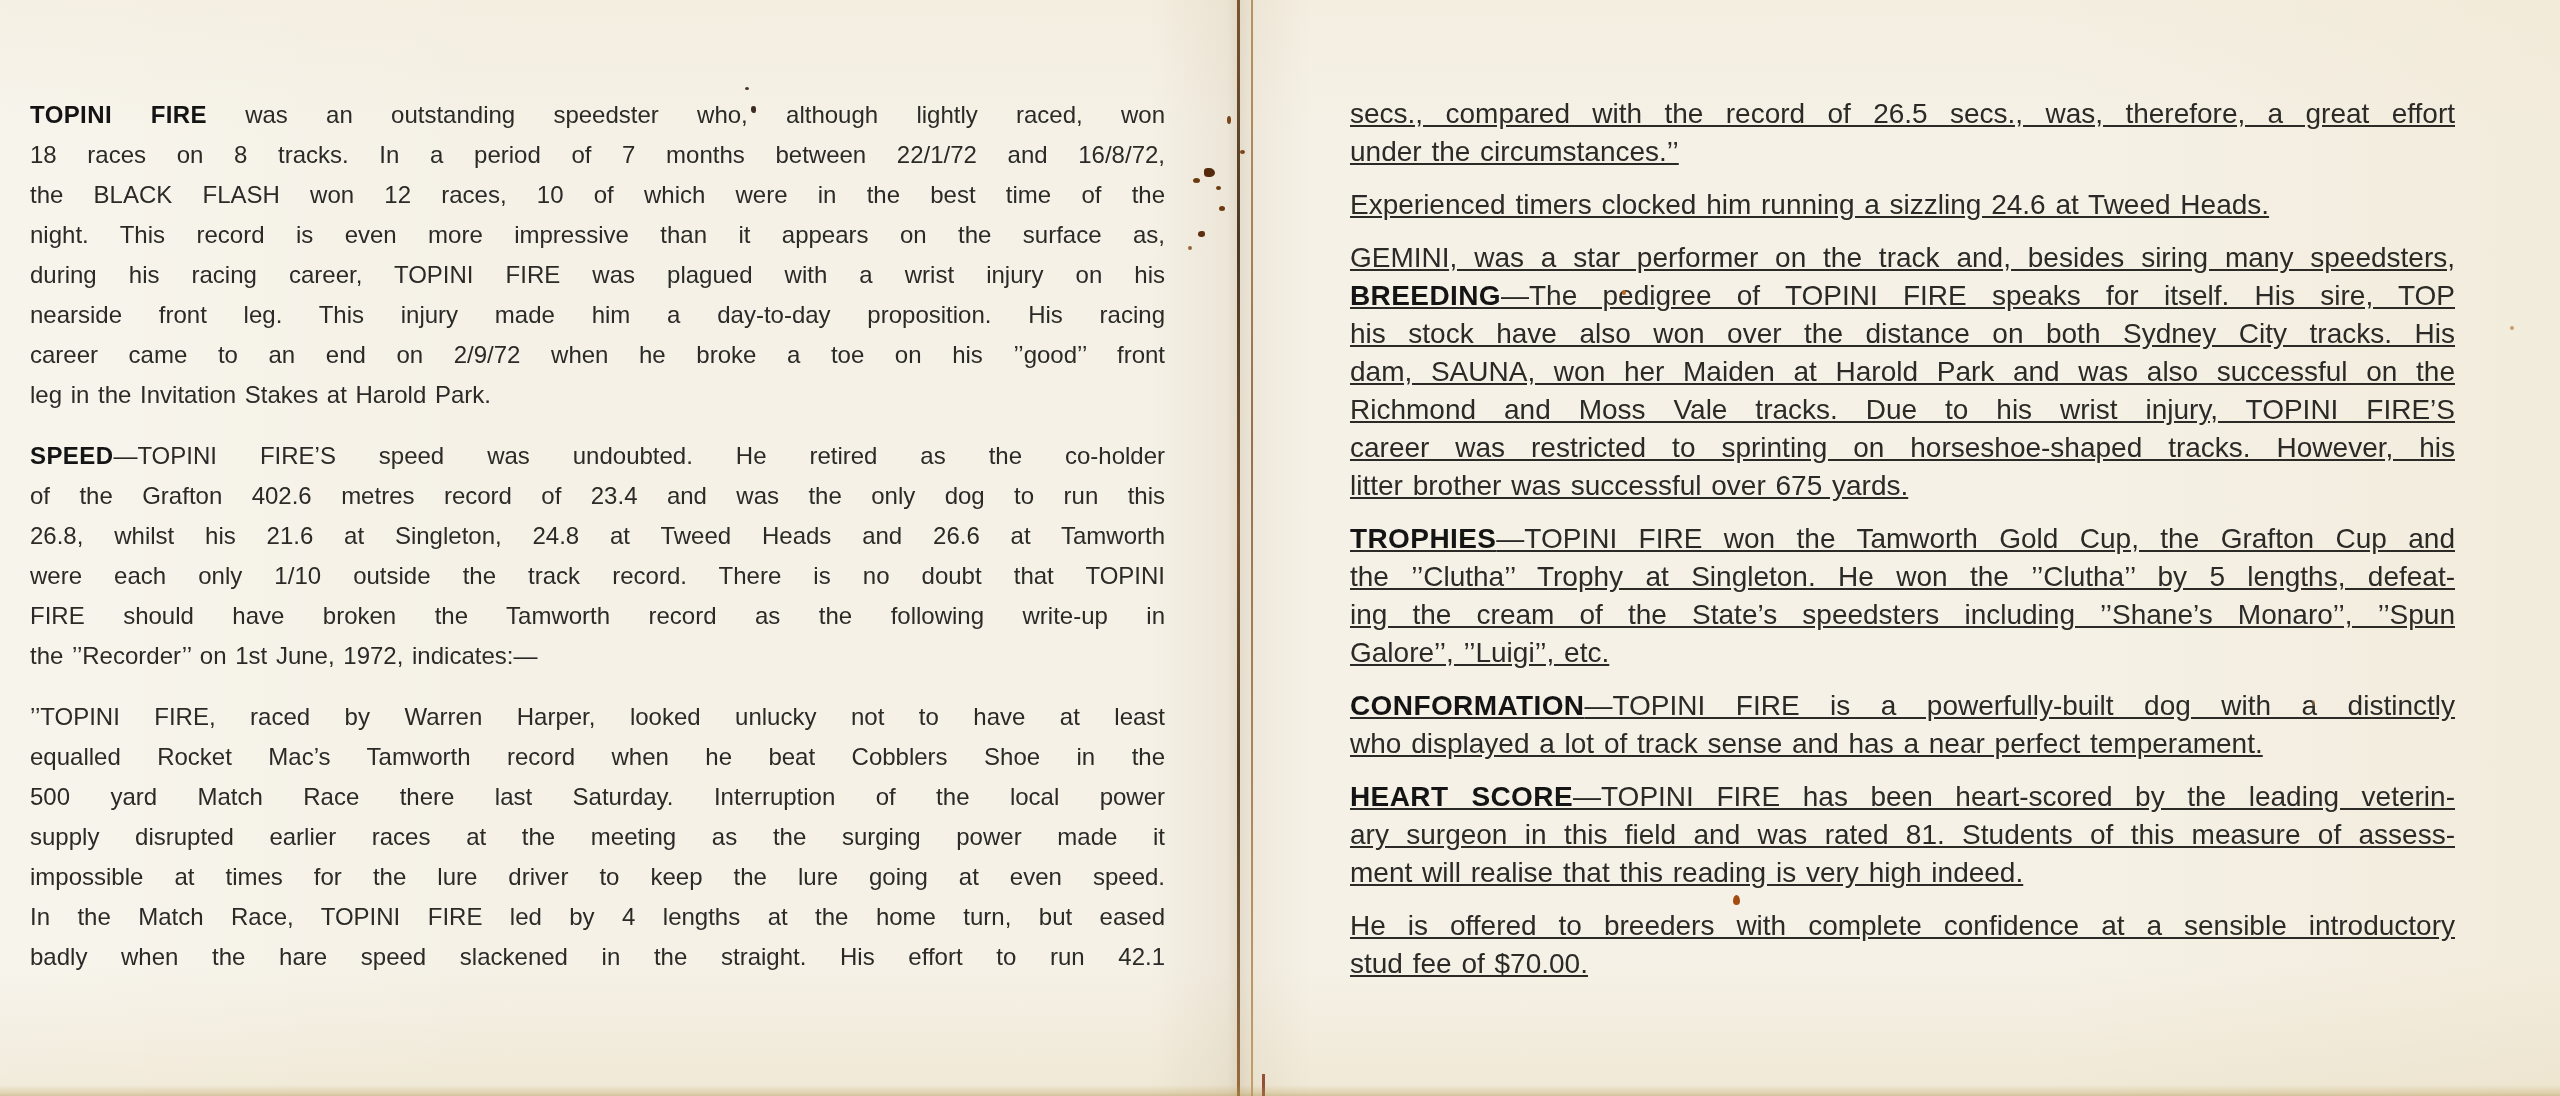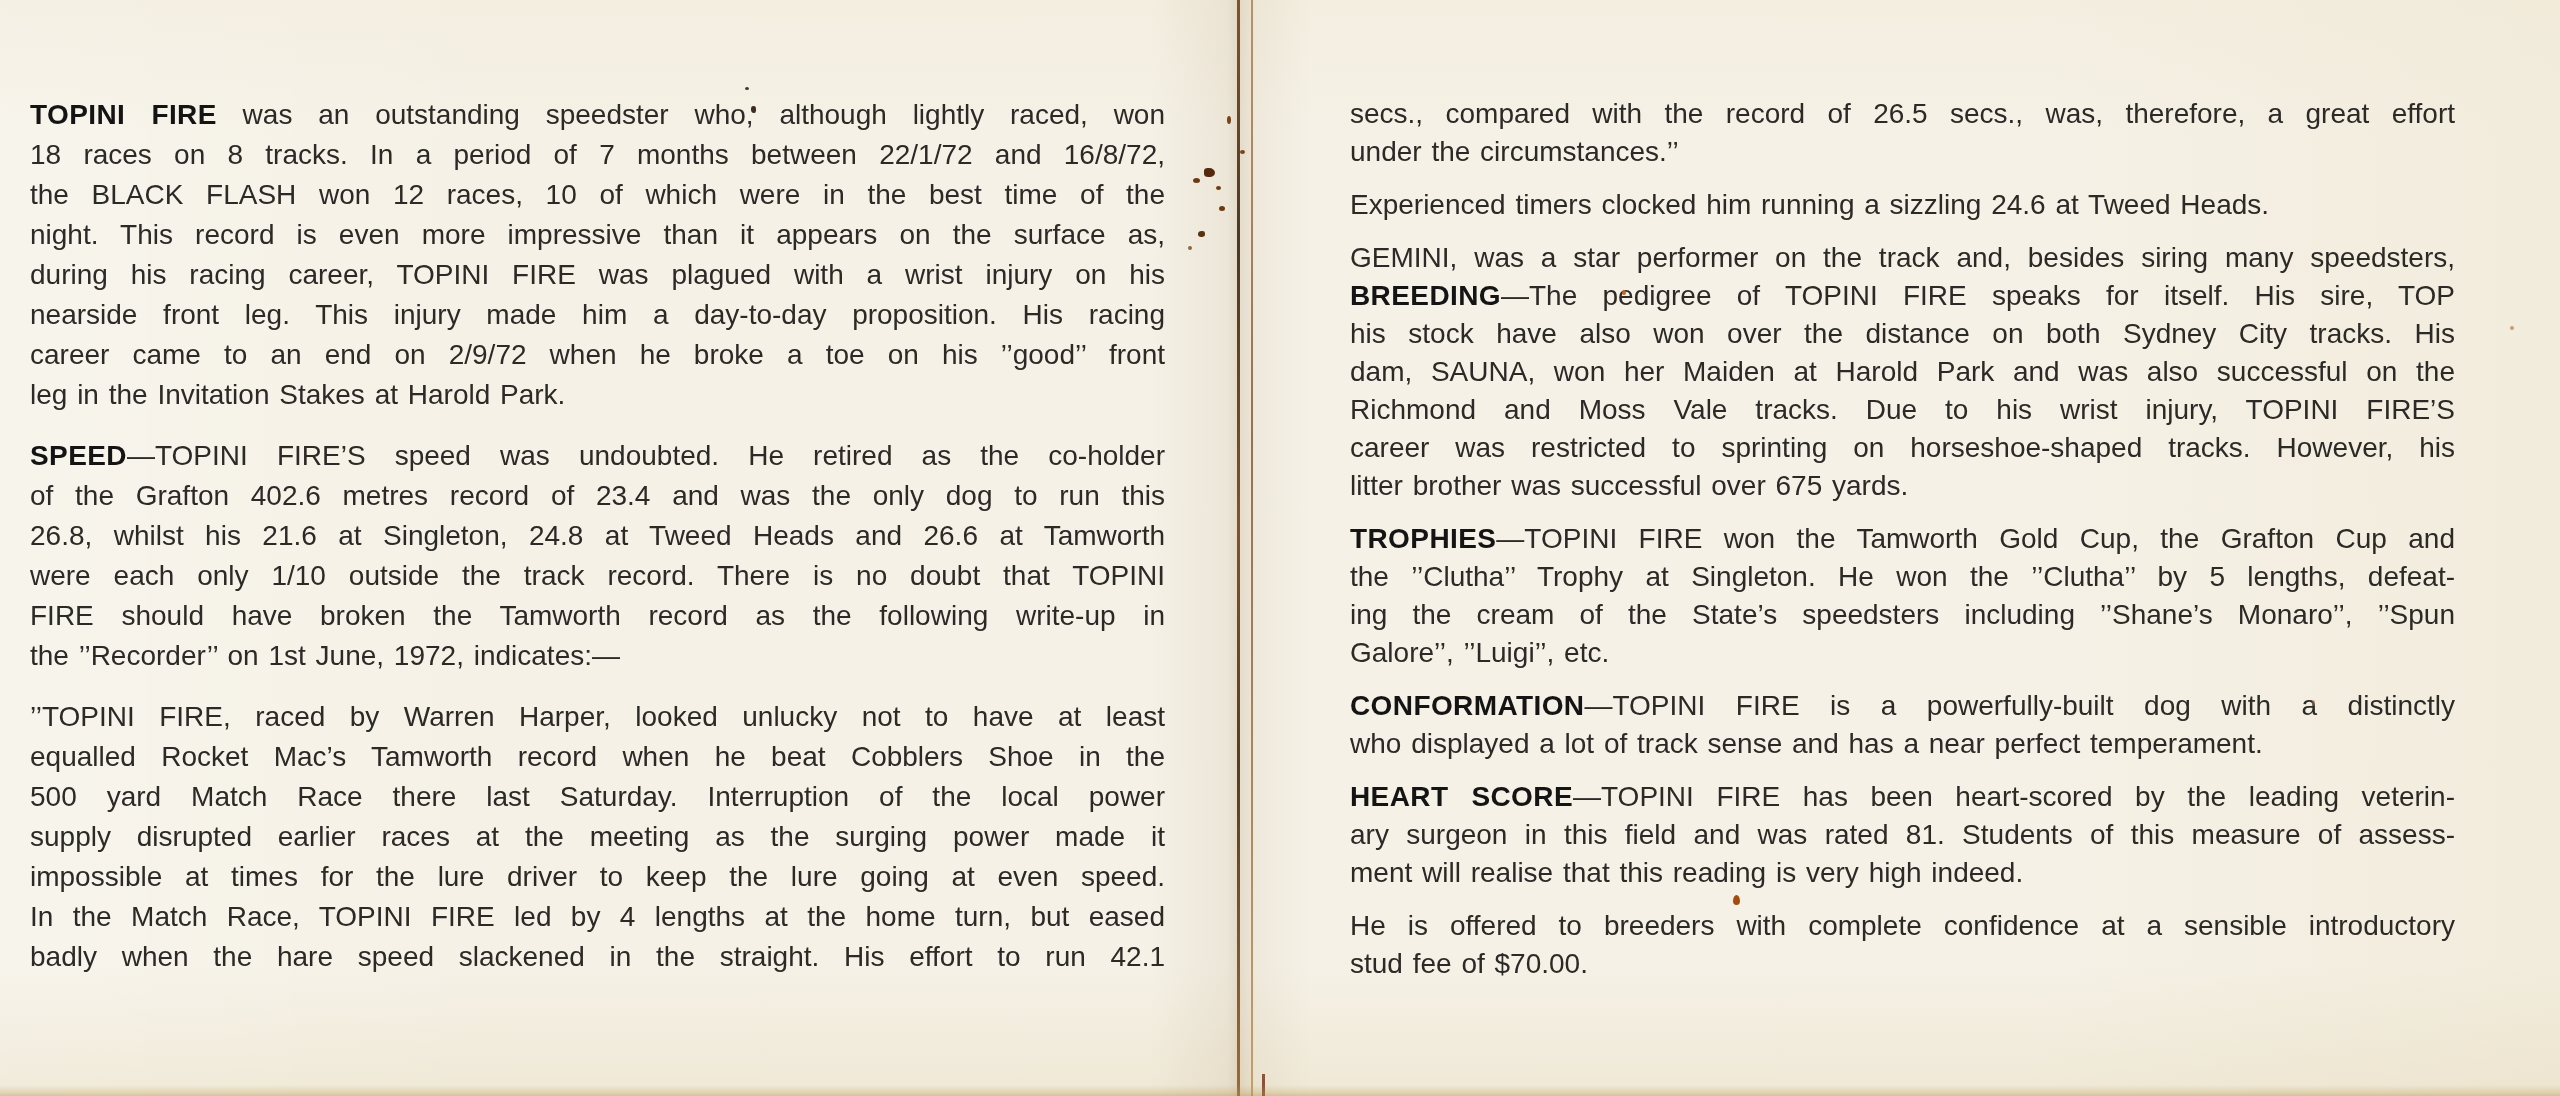--- a/index.html
+++ b/index.html
@@ -33,24 +33,24 @@
   .spine-bottom{
     position:absolute;left:1262px;bottom:0;width:3px;height:22px;
     background:#7a2a12;opacity:.8;
   }
   .bottom-edge{
     position:absolute;left:0;bottom:0;width:2560px;height:11px;
     background:linear-gradient(180deg, rgba(190,160,90,0) 0%, rgba(186,156,84,.28) 70%, rgba(166,136,64,.38) 100%);
   }
 
   .page{position:absolute;color:#2b2a27;}
-  .page-left{left:30px;top:95px;width:1135px;font-size:28px;line-height:40px;}
+  .page-left{left:30px;top:95px;width:1135px;font-size:24px;line-height:40px;}
   .page-right{left:1350px;top:95px;width:1105px;font-size:28px;line-height:38px;}
   .para{margin:0 0 21px 0;}
-  .page-right .para{margin-bottom:15px;}
+  .page-right .para{margin-bottom:15px;text-decoration:underline;}
   .ln{
     display:block;text-align:justify;text-align-last:justify;
     word-spacing:2px;white-space:normal;overflow:hidden;
   }
   .page-left .ln{max-height:40px;}
   .page-right .ln{max-height:38px;}
   .ln.last{text-align-last:left;}
   .lead{font-weight:bold;color:#141414;letter-spacing:.4px;}
 
   .spot{position:absolute;border-radius:50%;}

